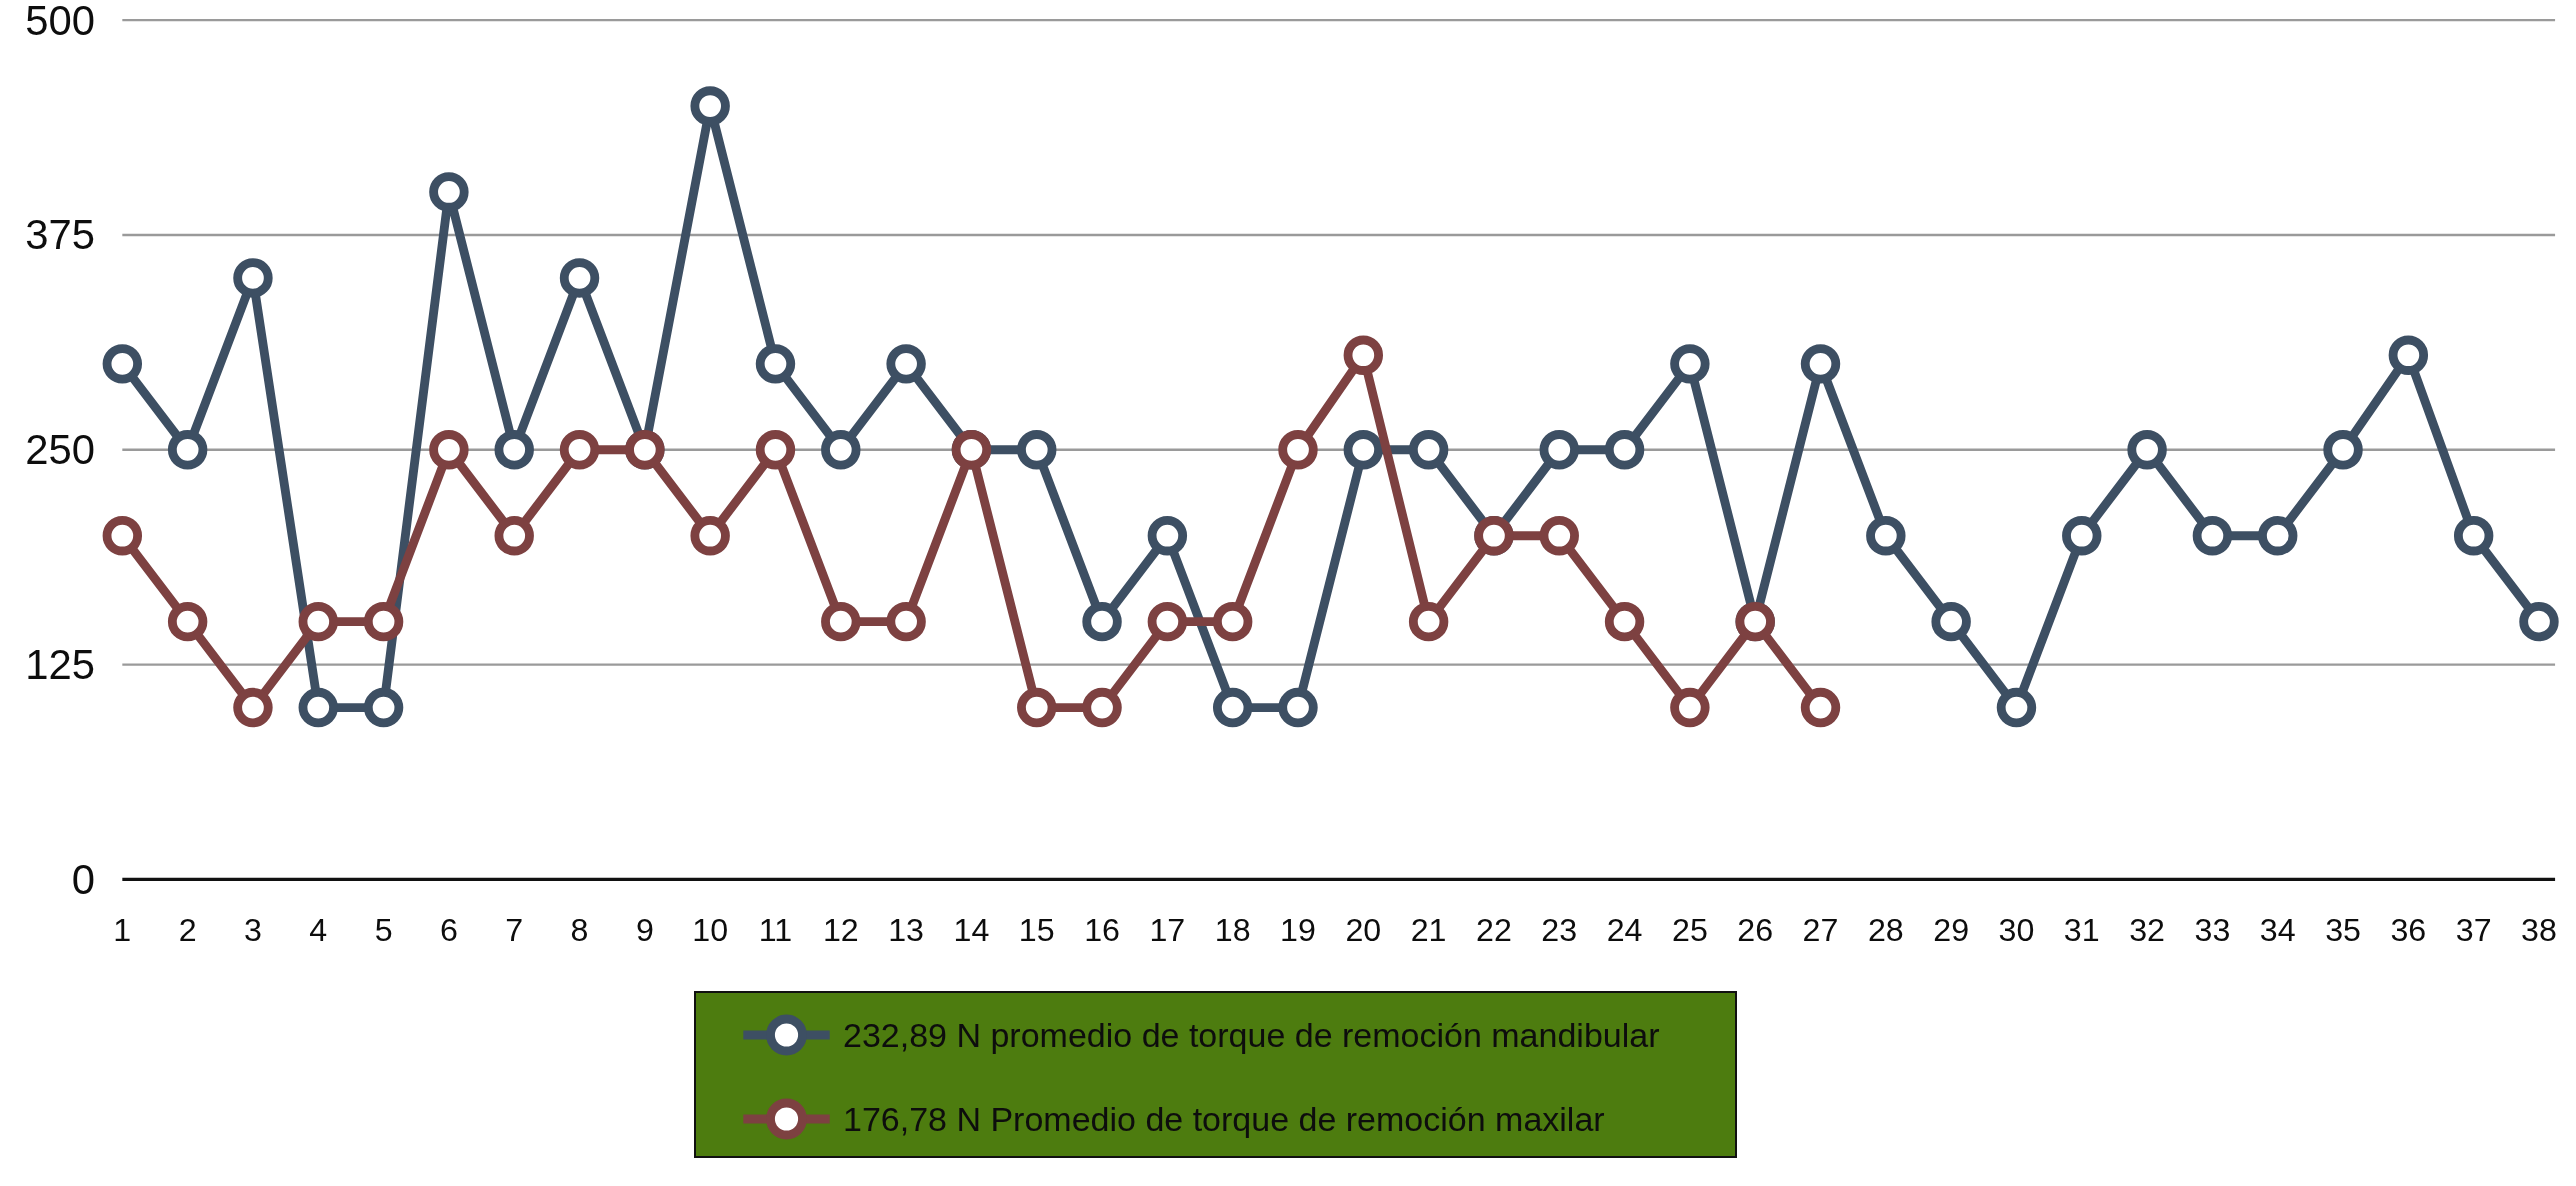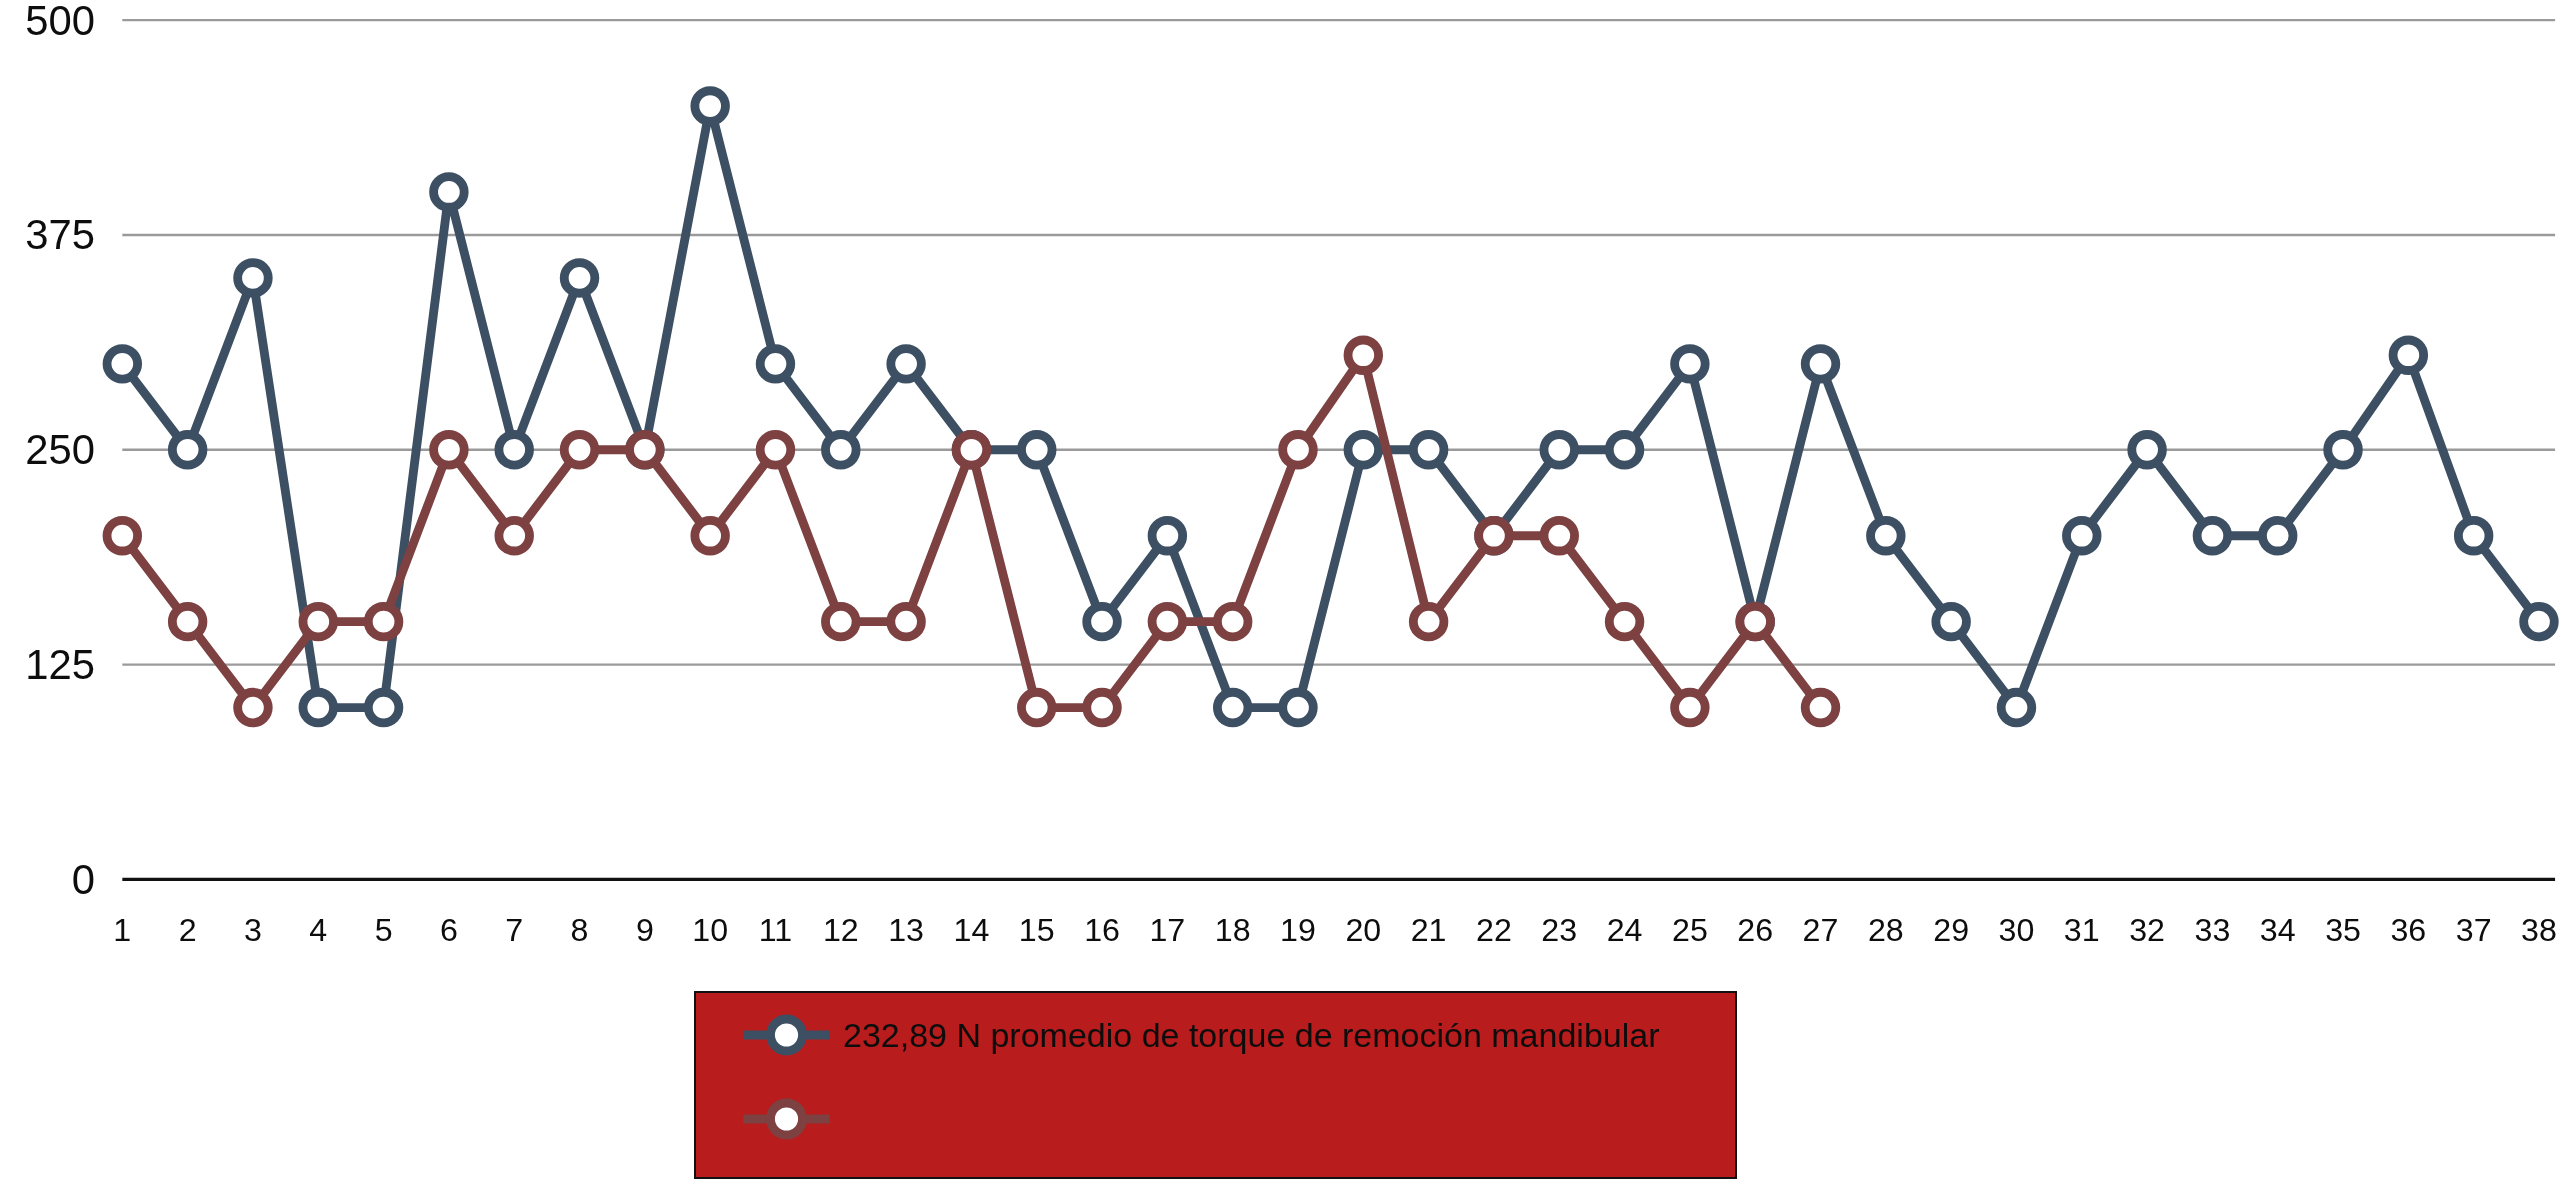--- a/index.html
+++ b/index.html
@@ -35,23 +35,23 @@
     font-size: 40px;
     fill: #0d0d0d;
     font-family: "Liberation Sans", sans-serif;
     text-anchor: middle;
   }
   .legend-box {
     position: absolute;
     left: 694px;
     top: 991px;
     width: 1043px;
-    height: 188px;
+    height: 167px;
     border: 2.4px solid #111111;
-    background: #b91c1c;
+    background: #4d7c0f;
     box-sizing: border-box;
   }
   .legend-row {
     display: flex;
     align-items: center;
     height: 84px;
     padding-left: 42px;
     box-sizing: border-box;
   }
   .legend-marker {
@@ -202,16 +202,17 @@
       </span>
       <span class="legend-text">232,89 N promedio de torque de remoción mandibular</span>
     </div>
     <div class="legend-row">
       <span class="legend-marker">
         <svg width="97" height="48" viewBox="0 0 120 60">
           <line x1="6" y1="30" x2="114" y2="30" stroke="#7d4141" stroke-width="11"></line>
           <circle cx="60" cy="30" r="20" fill="#ffffff" stroke="#7d4141" stroke-width="11"></circle>
         </svg>
       </span>
+      <span class="legend-text">176,78 N Promedio de torque de remoción maxilar</span>
     </div>
   </div>
 </div>
 
 
 </body></html>

